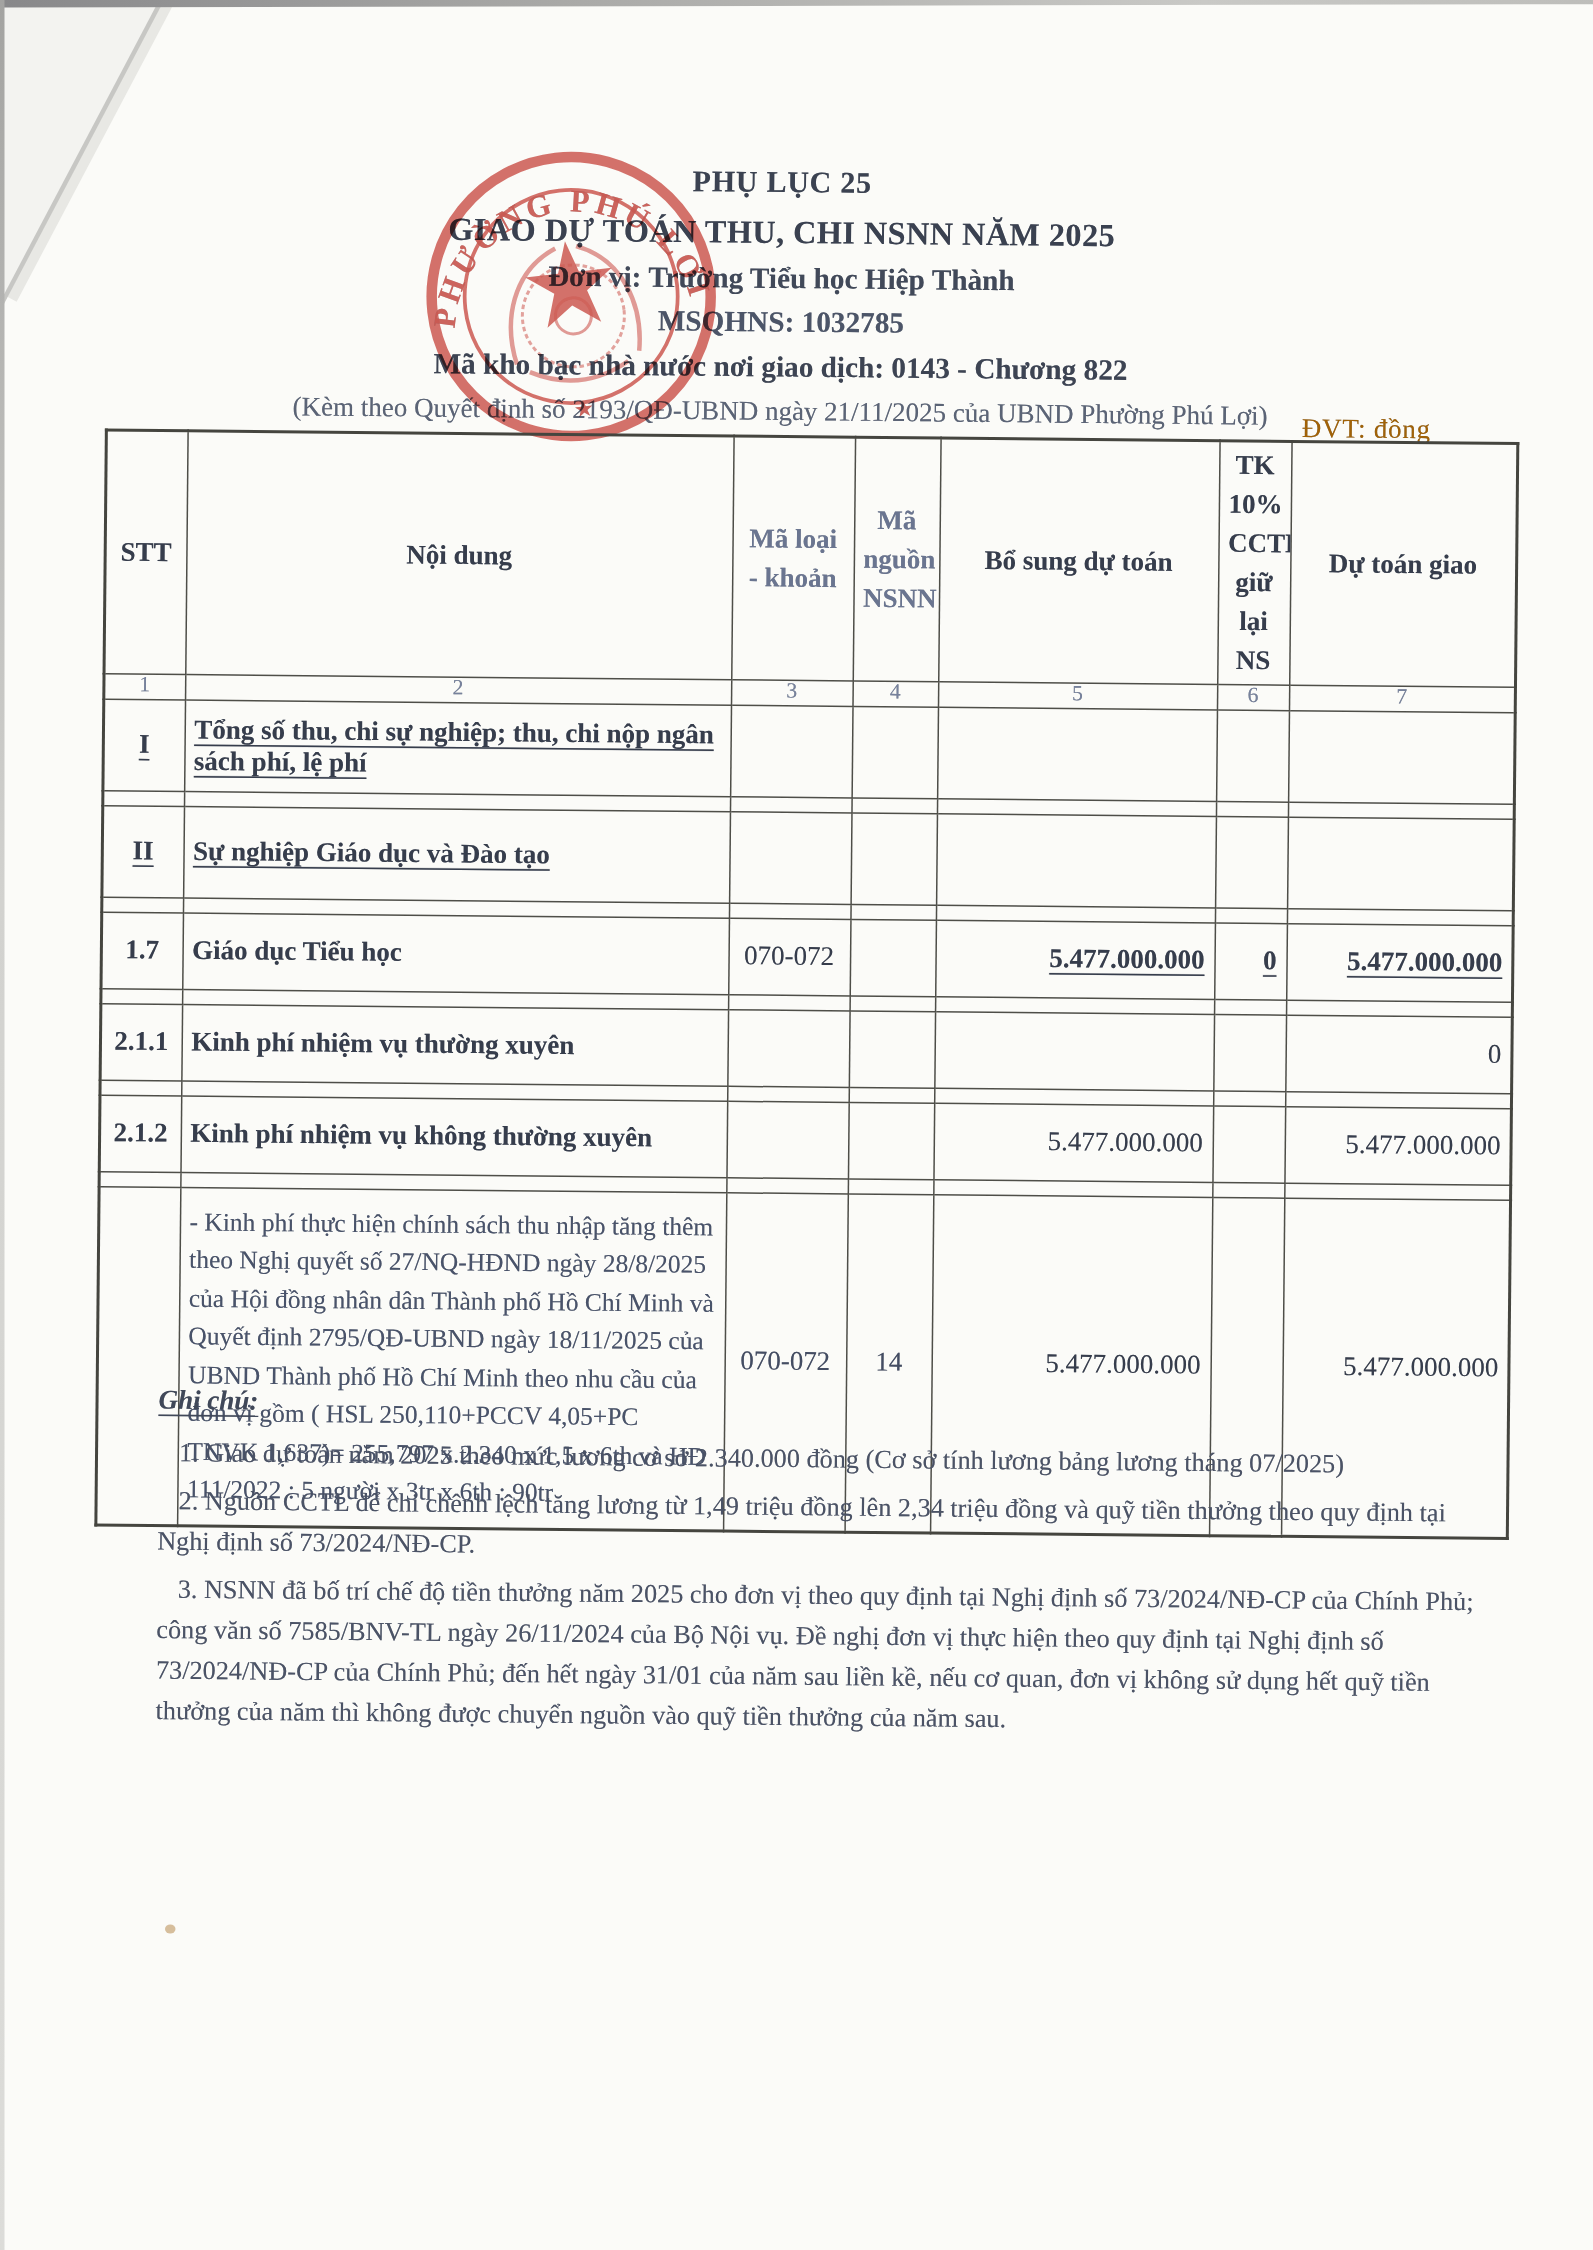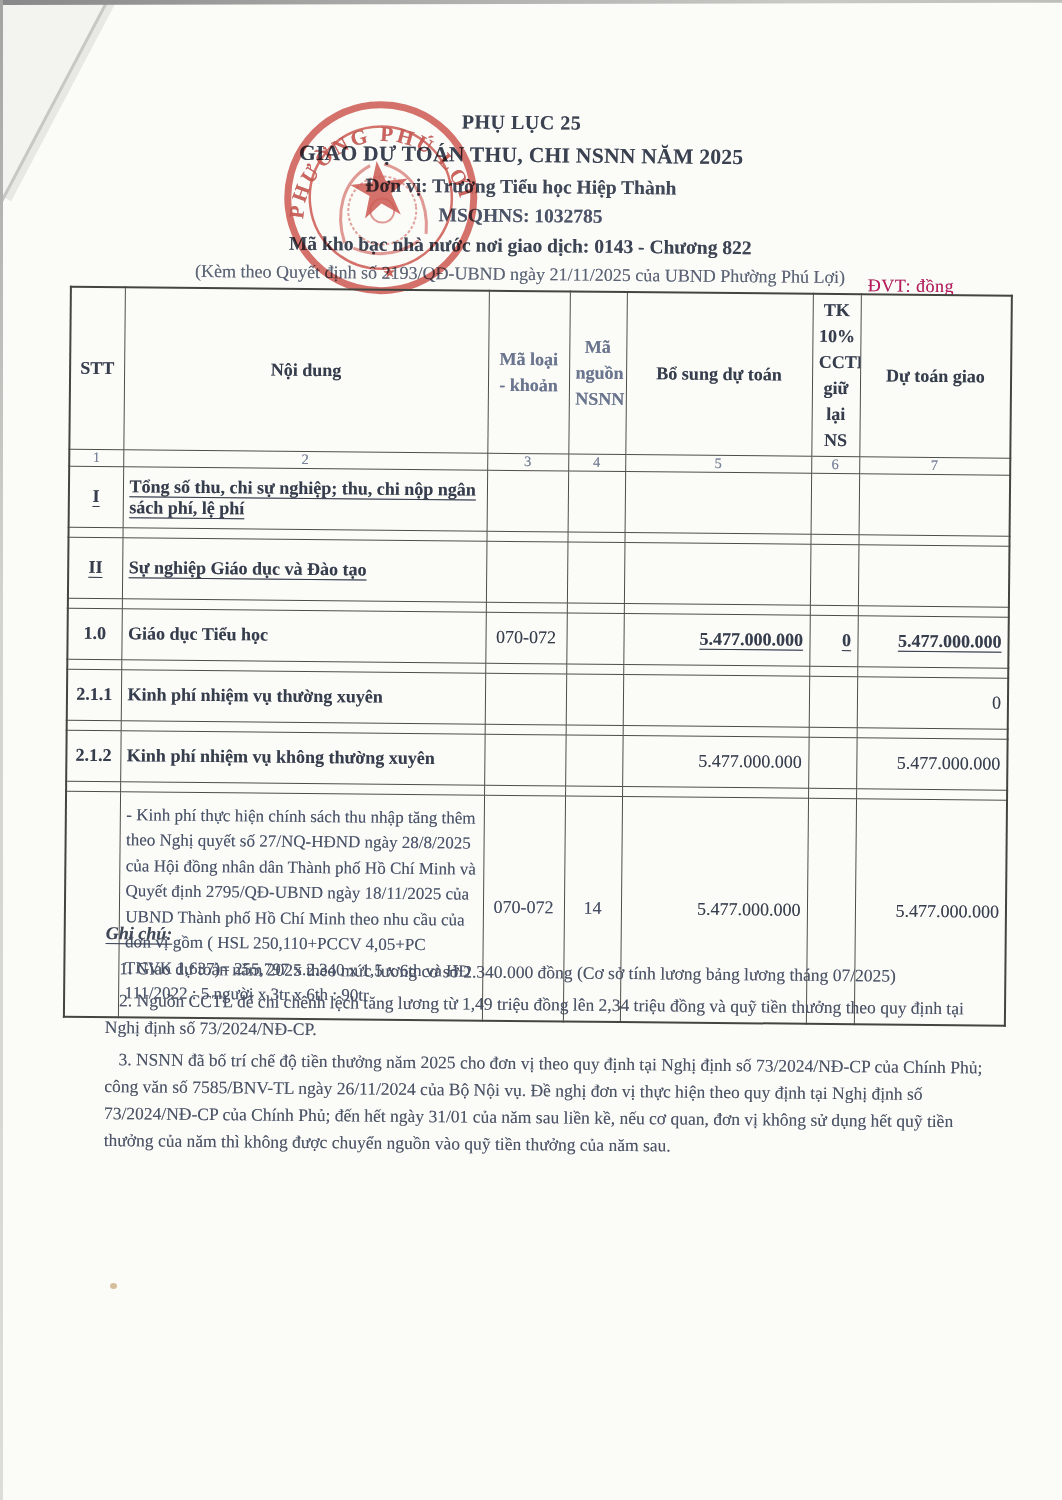--- a/index.html
+++ b/index.html
@@ -27,21 +27,21 @@
   .sheet{position:absolute;inset:0;transform:rotate(0.55deg);transform-origin:520px 280px;
     text-shadow:0 0 .4px rgba(58,64,80,.45);}
   
   .doc-header{position:absolute;top:110px;left:0;width:1040px;text-align:center;line-height:1.25;}
   .h-appendix{font-size:20px;font-weight:bold;letter-spacing:.5px;color:#3b4251;margin-bottom:7px;}
   .h-title{font-size:21.5px;font-weight:bold;color:#3a4150;margin-bottom:6px;letter-spacing:.3px;}
   .h-unit{font-size:19.5px;font-weight:bold;color:#414959;margin-bottom:5px;}
   .h-msqhns{font-size:19.5px;font-weight:bold;color:#4c5568;margin-bottom:5px;}
   .h-treasury{font-size:19.5px;font-weight:bold;color:#3d4453;margin-bottom:5px;}
   .h-attachment{font-size:18px;color:#5b6476;margin-bottom:0;}
-  .dvt{position:absolute;top:272px;right:108px;font-size:18px;color:#be185d;letter-spacing:.5px;}
+  .dvt{position:absolute;top:272px;right:108px;font-size:18px;color:#a16207;letter-spacing:.5px;}
   
   .stamp{position:absolute;left:281px;top:100px;width:198px;height:198px;
     opacity:.88;mix-blend-mode:multiply;transform:rotate(-7deg);}
   
   table.grid{position:absolute;left:70px;top:290px;width:941px;border-collapse:collapse;
     border:2px solid #45453f;table-layout:fixed;}
   table.grid th,table.grid td{border:1px solid #4e4e48;vertical-align:middle;
     font-size:18px;color:#363d4c;padding:2px 6px;overflow:hidden;}
   th.hcell{font-weight:bold;height:104px;font-size:17.5px;line-height:1.45;padding:2px 4px;}
   th.hcell.light{color:#6a7590;}
@@ -176,21 +176,21 @@
         <tr class="spacer">
           <td></td>
           <td></td>
           <td></td>
           <td></td>
           <td></td>
           <td></td>
           <td></td>
         </tr>
         <tr class="bold-values">
-          <td class="c-stt">1.0</td>
+          <td class="c-stt">1.7</td>
           <td class="c-content">Giáo dục Tiểu học</td>
           <td class="c-code">070-072</td>
           <td class="c-src"></td>
           <td class="c-amt">5.477.000.000</td>
           <td class="c-tk">0</td>
           <td class="c-amt2">5.477.000.000</td>
         </tr>
         <tr class="spacer">
           <td></td>
           <td></td>

